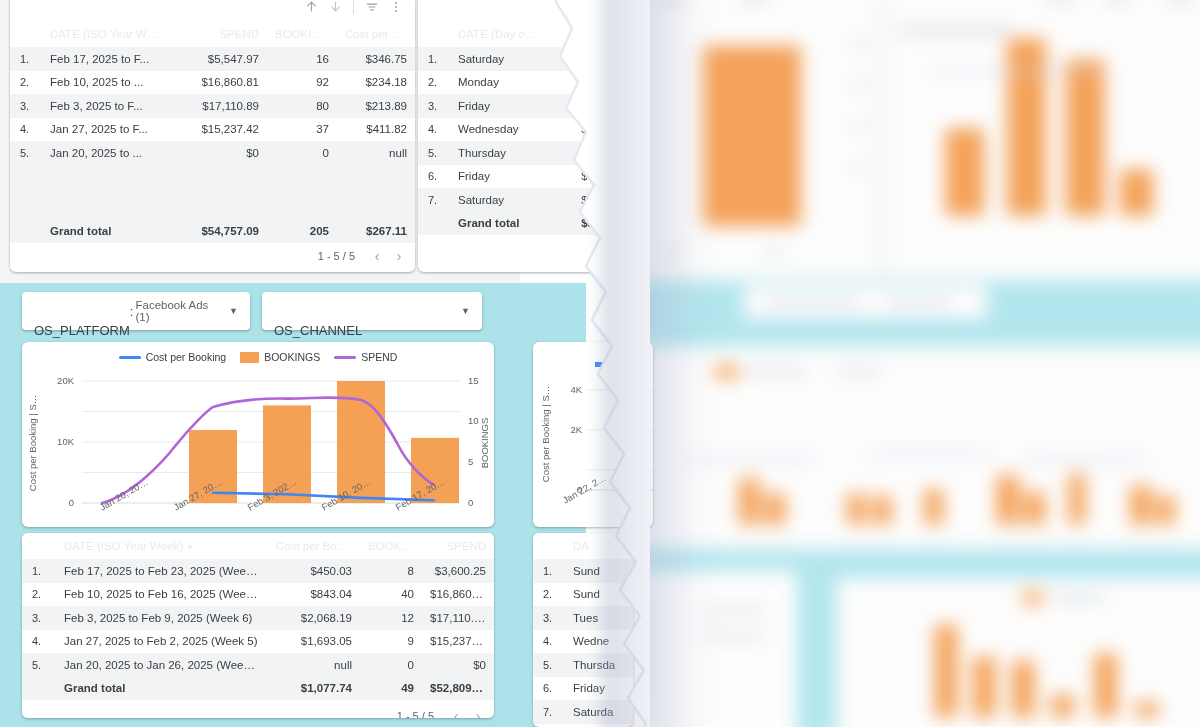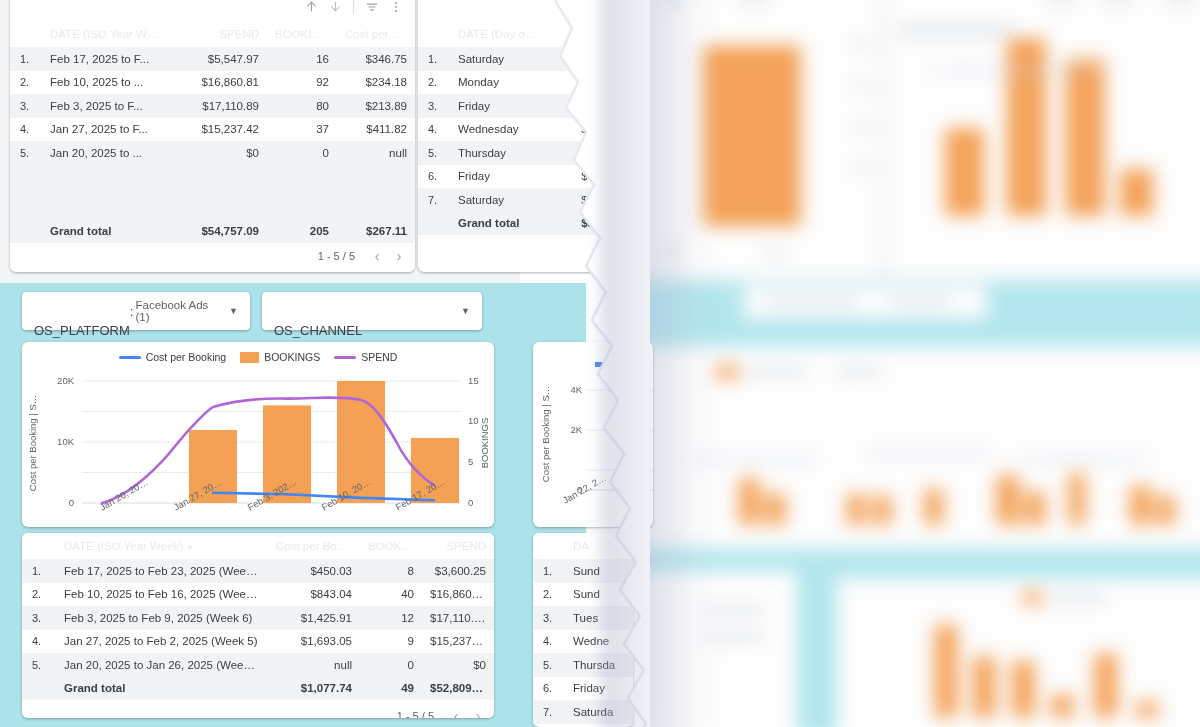--- a/index.html
+++ b/index.html
@@ -465,21 +465,21 @@
           <tr>
             <td class="idx">2.</td>
             <td class="lbl">Feb 10, 2025 to Feb 16, 2025 (Week 7)</td>
             <td class="num">$843.04</td>
             <td class="num">40</td>
             <td class="num">$16,860.81</td>
           </tr>
           <tr>
             <td class="idx">3.</td>
             <td class="lbl">Feb 3, 2025 to Feb 9, 2025 (Week 6)</td>
-            <td class="num">$1,425.91</td>
+            <td class="num">$2,068.19</td>
             <td class="num">12</td>
             <td class="num">$17,110.89</td>
           </tr>
           <tr>
             <td class="idx">4.</td>
             <td class="lbl">Jan 27, 2025 to Feb 2, 2025 (Week 5)</td>
             <td class="num">$1,693.05</td>
             <td class="num">9</td>
             <td class="num">$15,237.42</td>
           </tr>

